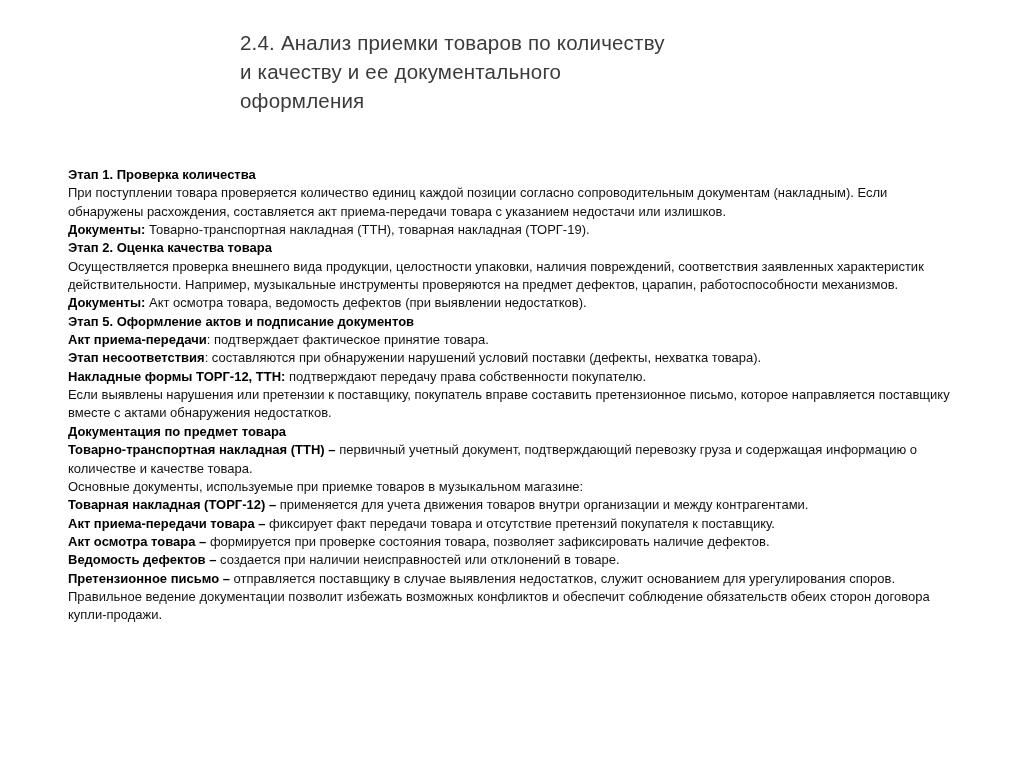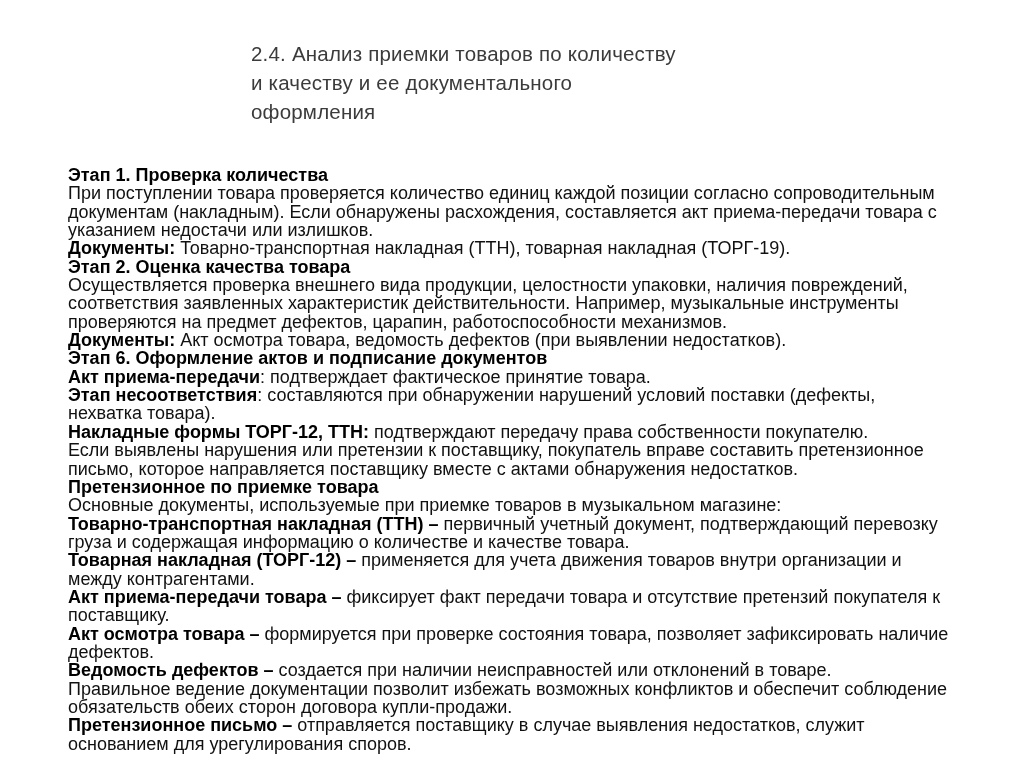--- a/index.html
+++ b/index.html
@@ -13,35 +13,35 @@
     height: 767px;
     background: #ffffff;
     overflow: hidden;
     font-family: "Liberation Sans", sans-serif;
     color: #000000;
   }
   .slide-title {
     position: absolute;
     left: 240px;
     top: 28px;
-    margin: 11px;
+    margin: 0;
     width: 560px;
     font-size: 20.5px;
     line-height: 29px;
     font-weight: 400;
     color: #3b3b3b;
     white-space: pre-line;
     letter-spacing: 0.2px;
   }
   .slide-body {
     position: absolute;
     left: 68px;
     top: 166px;
     width: 884px;
-    font-size: 18px;
+    font-size: 13px;
     line-height: 18.35px;
     color: #111111;
   }
   .slide-body p {
     margin: 0;
     padding: 0;
   }
   .slide-body strong {
     font-weight: 700;
     color: #000000;
@@ -54,28 +54,28 @@
   <h1 class="slide-title">2.4. Анализ приемки товаров по количеству
 и качеству и ее документального
 оформления</h1>
   <div class="slide-body">
       <p><strong>Этап 1. Проверка количества</strong></p>
       <p><span>При поступлении товара проверяется количество единиц каждой позиции согласно сопроводительным документам (накладным). Если обнаружены расхождения, составляется акт приема-передачи товара с указанием недостачи или излишков.</span></p>
       <p><strong>Документы:</strong><span> Товарно-транспортная накладная (ТТН), товарная накладная (ТОРГ-19).</span></p>
       <p><strong>Этап 2. Оценка качества товара</strong></p>
       <p><span>Осуществляется проверка внешнего вида продукции, целостности упаковки, наличия повреждений, соответствия заявленных характеристик действительности. Например, музыкальные инструменты проверяются на предмет дефектов, царапин, работоспособности механизмов.</span></p>
       <p><strong>Документы:</strong><span> Акт осмотра товара, ведомость дефектов (при выявлении недостатков).</span></p>
-      <p><strong>Этап 6. Оформление актов и подписание документов</strong></p>
+      <p><strong>Этап 5. Оформление актов и подписание документов</strong></p>
       <p><strong>Акт приема-передачи</strong><span>: подтверждает фактическое принятие товара.</span></p>
       <p><strong>Этап несоответствия</strong><span>: составляются при обнаружении нарушений условий поставки (дефекты, нехватка товара).</span></p>
       <p><strong>Накладные формы ТОРГ-12, ТТН:</strong><span> подтверждают передачу права собственности покупателю.</span></p>
       <p><span>Если выявлены нарушения или претензии к поставщику, покупатель вправе составить претензионное письмо, которое направляется поставщику вместе с актами обнаружения недостатков.</span></p>
-      <p><strong>Претензионное по приемке товара</strong></p>
+      <p><strong>Документация по предмет товара</strong></p>
+      <p><strong>Товарно-транспортная накладная (ТТН) –</strong><span> первичный учетный документ, подтверждающий перевозку груза и содержащая информацию о количестве и качестве товара.</span></p>
       <p><span>Основные документы, используемые при приемке товаров в музыкальном магазине:</span></p>
-      <p><strong>Товарно-транспортная накладная (ТТН) –</strong><span> первичный учетный документ, подтверждающий перевозку груза и содержащая информацию о количестве и качестве товара.</span></p>
       <p><strong>Товарная накладная (ТОРГ-12) –</strong><span> применяется для учета движения товаров внутри организации и между контрагентами.</span></p>
       <p><strong>Акт приема-передачи товара –</strong><span> фиксирует факт передачи товара и отсутствие претензий покупателя к поставщику.</span></p>
       <p><strong>Акт осмотра товара –</strong><span> формируется при проверке состояния товара, позволяет зафиксировать наличие дефектов.</span></p>
       <p><strong>Ведомость дефектов –</strong><span> создается при наличии неисправностей или отклонений в товаре.</span></p>
+      <p><strong>Претензионное письмо –</strong><span> отправляется поставщику в случае выявления недостатков, служит основанием для урегулирования споров.</span></p>
       <p><span>Правильное ведение документации позволит избежать возможных конфликтов и обеспечит соблюдение обязательств обеих сторон договора купли-продажи.</span></p>
-      <p><strong>Претензионное письмо –</strong><span> отправляется поставщику в случае выявления недостатков, служит основанием для урегулирования споров.</span></p>
     </div>
 </div>
 
 </body></html>

